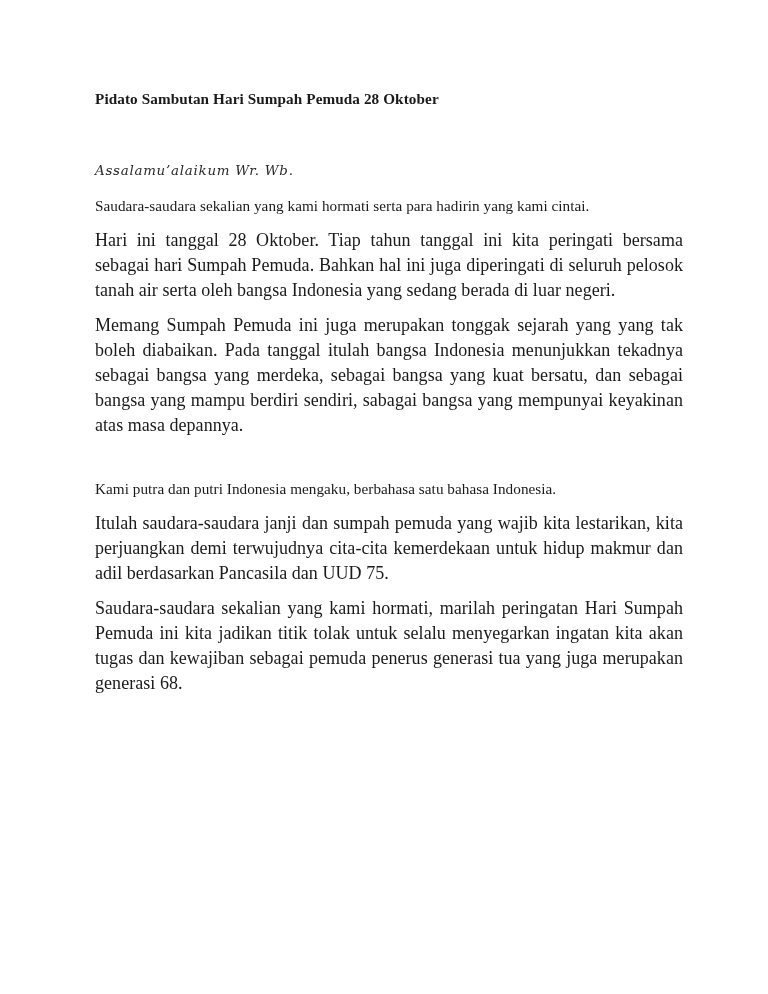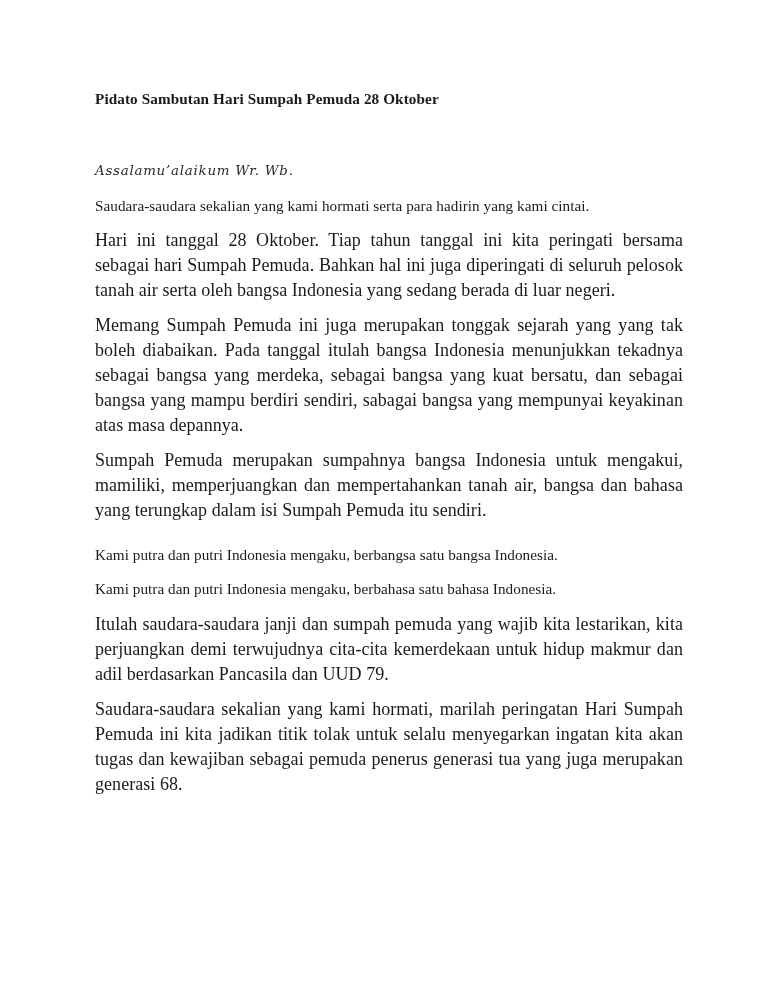--- a/index.html
+++ b/index.html
@@ -96,36 +96,34 @@
     <div class="gap-std"></div>
 
     <p class="para">Hari ini tanggal 28 Oktober. Tiap tahun tanggal ini kita peringati bersama sebagai hari Sumpah Pemuda. Bahkan hal ini juga diperingati di seluruh pelosok tanah air serta oleh bangsa Indonesia yang sedang berada di luar negeri.</p>
 
     <div class="gap-std"></div>
 
     <p class="para">Memang Sumpah Pemuda ini juga merupakan tonggak sejarah yang yang tak boleh diabaikan. Pada tanggal itulah bangsa Indonesia menunjukkan tekadnya sebagai bangsa yang merdeka, sebagai bangsa yang kuat bersatu, dan sebagai bangsa yang mampu berdiri sendiri, sabagai bangsa yang mempunyai keyakinan atas masa depannya.</p>
 
     <div class="gap-std"></div>
 
-    <p class="para">Sumpah Pemuda merupakan sumpahnya bangsa Indonesia untuk mengakui, mamiliki, memperjuangkan dan mempertahankan tanah air, bangsa dan bahasa yang terungkap dalam isi Sumpah Pemuda itu sendiri.</p>
 
     <div class="gap-std"></div>
 
 
     <div class="gap-small"></div>
 
-    <p class="para-left">Kami putra dan putri Indonesia mengaku, berbangsa satu bangsa Indonesia.</p>
 
     <div class="gap-small"></div>
 
     <p class="para-left">Kami putra dan putri Indonesia mengaku, berbahasa satu bahasa Indonesia.</p>
 
     <div class="gap-std"></div>
 
-    <p class="para">Itulah saudara-saudara janji dan sumpah pemuda yang wajib kita lestarikan, kita perjuangkan demi terwujudnya cita-cita kemerdekaan untuk hidup makmur dan adil berdasarkan Pancasila dan UUD 79.</p>
+    <p class="para">Itulah saudara-saudara janji dan sumpah pemuda yang wajib kita lestarikan, kita perjuangkan demi terwujudnya cita-cita kemerdekaan untuk hidup makmur dan adil berdasarkan Pancasila dan UUD 75.</p>
 
     <div class="gap-std"></div>
 
     <p class="para">Saudara-saudara sekalian yang kami hormati, marilah peringatan Hari Sumpah Pemuda ini kita jadikan titik tolak untuk selalu menyegarkan ingatan kita akan tugas dan kewajiban sebagai pemuda penerus generasi tua yang juga merupakan generasi 68.</p>
 
     <div class="gap-std"></div>
 
 
     <div class="gap-std"></div>
 

